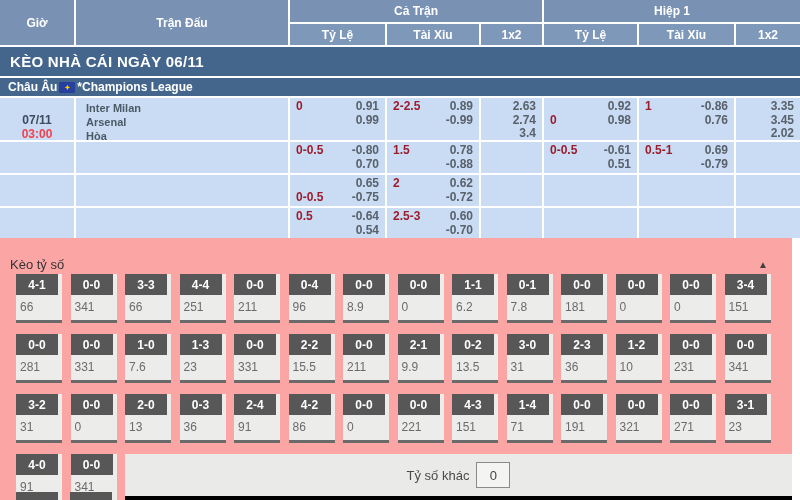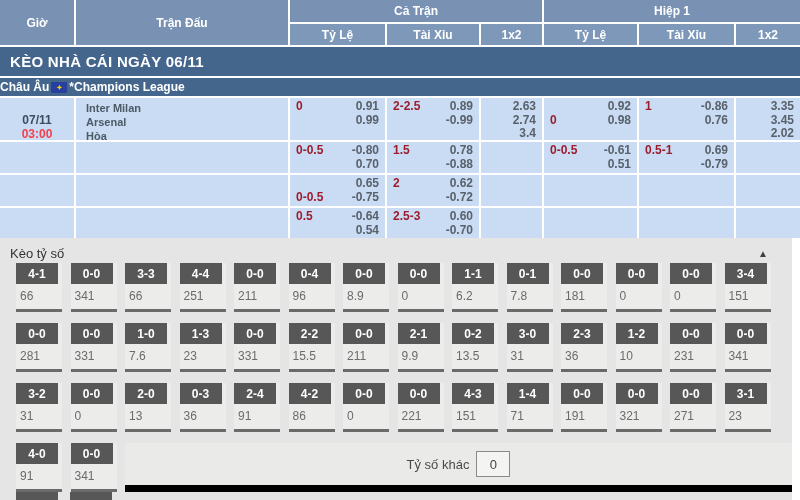--- a/index.html
+++ b/index.html
@@ -16,39 +16,39 @@
   }
   .th { background:#7992b4; color:#fff; font-size:12px; font-weight:bold;
         display:flex; align-items:center; justify-content:center; }
   .th-span2 { grid-row:1/3; }
   .th-sub { background:#7e98ba; }
   .banner { grid-column:1/9; background:#44668d; color:#fff; font-size:15px;
             font-weight:bold; display:flex; align-items:center; padding-left:10px;
             letter-spacing:.3px; }
   .league { grid-column:1/9; background:#44668d; color:#fff; font-size:12px;
             font-weight:bold; display:flex; align-items:center; gap:2px;
-            cursor:pointer; }
+            padding-left:8px; cursor:pointer; }
   .flag { width:16px; height:11px; background:#27409e; border-radius:1px;
           display:inline-flex; align-items:center; justify-content:center;
           color:#ffd400; font-size:7px; line-height:1; }
   .cell { background:#c9dcf4; }
   .time-cell { display:flex; flex-direction:column; align-items:center; padding-top:15px; }
   .date-txt { color:#3c4c5c; font-weight:bold; font-size:12px; line-height:14px; }
   .time-txt { color:#f2414e; font-weight:bold; font-size:12px; line-height:14px; }
   .teams { padding:3px 0 0 10px; }
   .team-line { color:#4c5a66; font-size:11px; font-weight:bold; line-height:14px; }
   .ocell { padding:2px 6px 0 6px; font-size:12px; font-weight:bold; cursor:pointer; }
   .oline { display:flex; justify-content:space-between; line-height:13.5px; }
   .oline.x2 { justify-content:flex-end; }
   .hdp { color:#9c1c2c; }
   .odd { color:#59616b; margin-left:auto; }
 
   
   .score-section { position:relative; width:792px; height:262px;
-                   background:#e5e5e5; padding-top:5px; }
+                   background:#fca5a5; padding-top:16px; }
   .ssec-head { display:flex; justify-content:space-between; align-items:center;
                padding:3px 24px 0 10px; height:18px; }
   .ssec-title { font-size:13px; color:#333; }
   .collapse { color:#3f3f3f; font-size:10px; cursor:pointer; line-height:10px; }
   .srow { display:flex; margin:11px 0 0 16px; height:49px; }
   #score-rows .srow:first-child { margin-top:2px; }
   .srow-inline { display:flex; }
   .scell { width:46px; margin-right:8.5px; background:#ececea;
            border-bottom:3px solid #6a6a6a; cursor:pointer; }
   .slabel { width:42px; height:21px; background:#575757; color:#fff;

